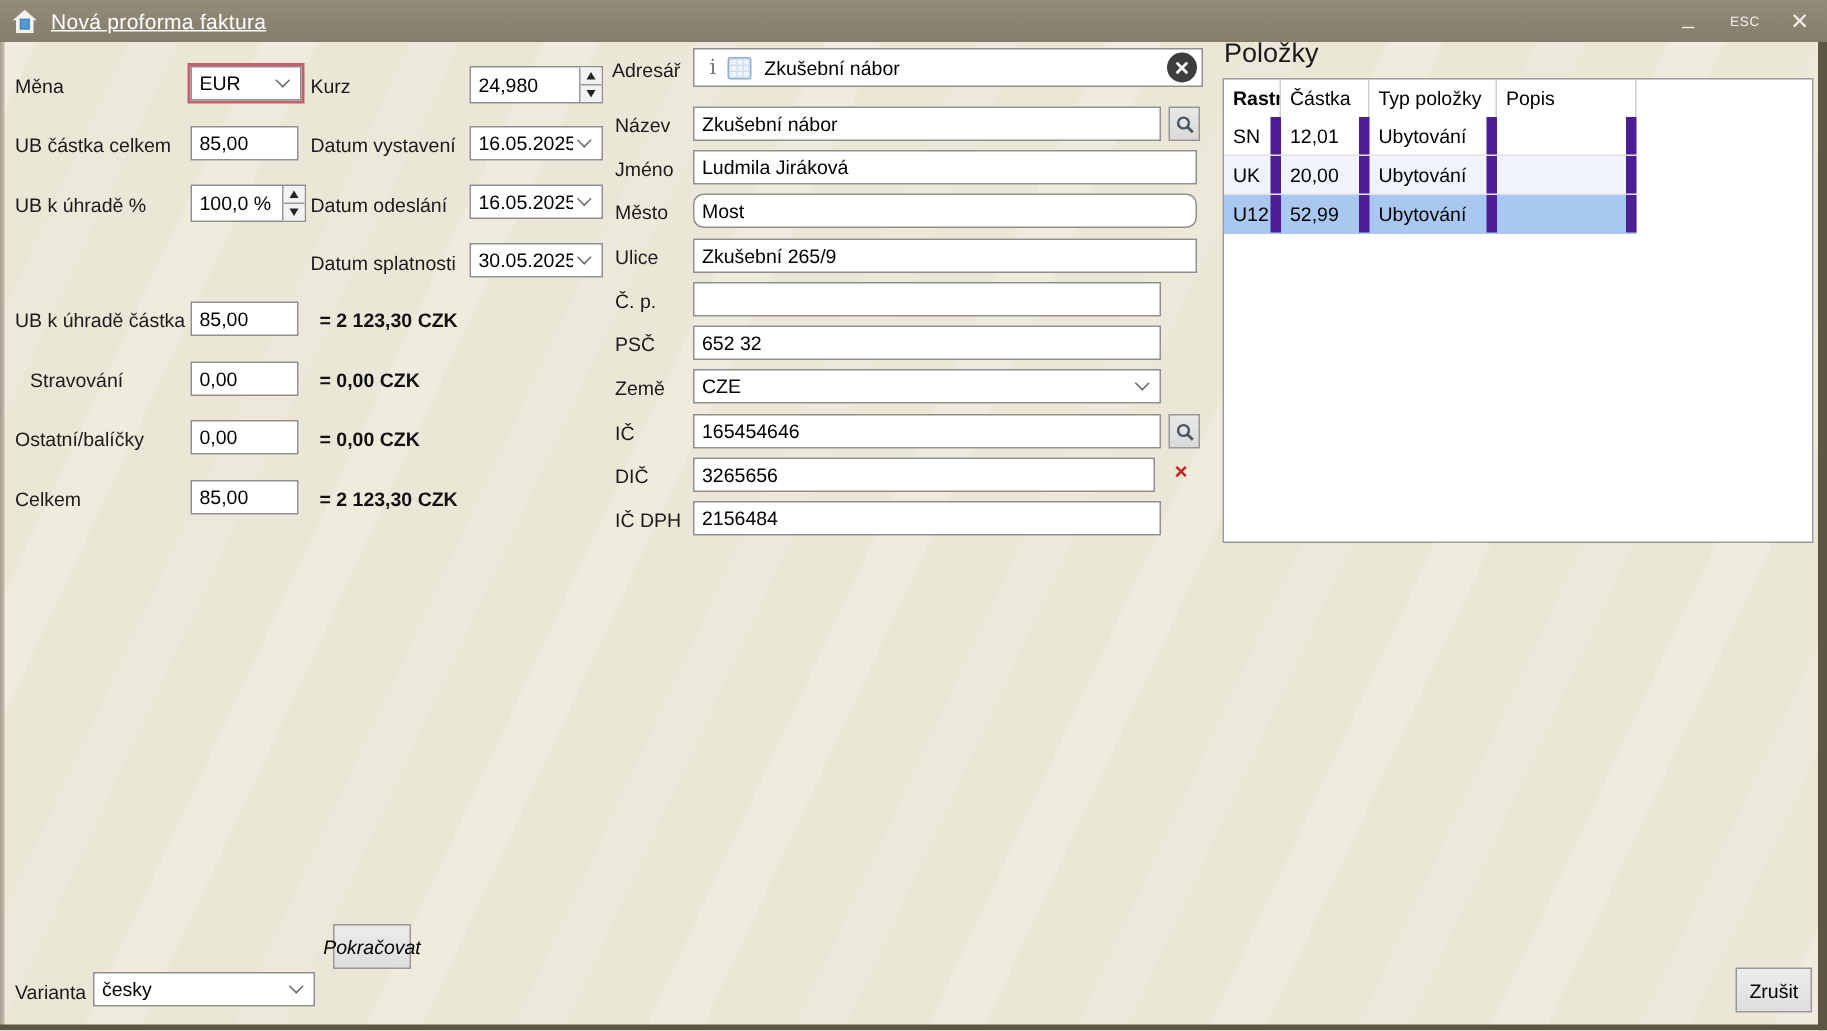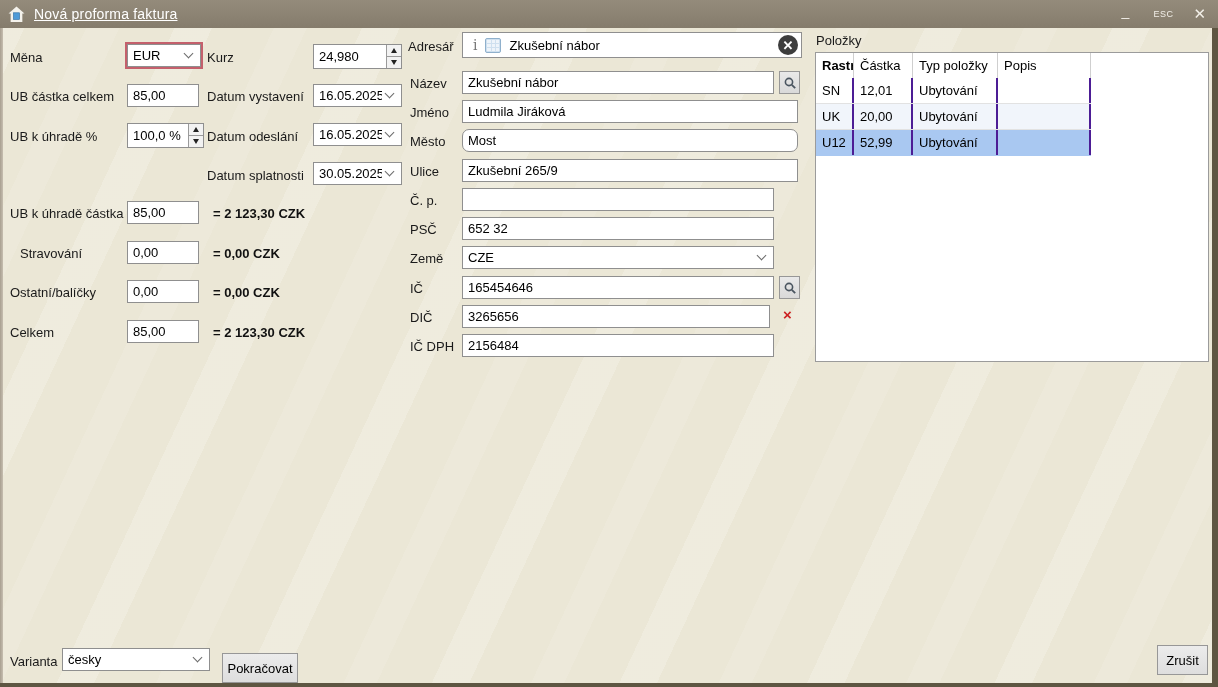--- a/index.html
+++ b/index.html
@@ -50,25 +50,25 @@
     display:flex; align-items:center; }
   .info-i { font-family:"DejaVu Serif",serif; font-size:14px; color:#777; margin:0 8px 0 10px; }
   .grid-icon { width:16px; height:15px; border:1px solid #8fb0cc; border-radius:2px; background:#cfe0ef; margin-right:8px;
     display:grid; grid-template-columns:1fr 1fr 1fr; grid-template-rows:1fr 1fr 1fr; gap:1px; padding:1px; }
   .grid-icon span { background:#eef4fa; }
   .adresar-text { flex:1; font-size:13px; }
   .clear-circle { width:20px; height:20px; border-radius:50%; background:#3d3d3d; color:#fff; font-size:13px; font-weight:bold;
     display:flex; align-items:center; justify-content:center; margin-right:3px; cursor:default; }
   .mag { display:block; }
   
-  .items-title { position:absolute; left:816px; top:33px; font-size:13px; color:#1a1a1a; }
+  .items-title { position:absolute; left:816px; top:25px; font-size:18px; color:#1a1a1a; }
   .items-table { position:absolute; left:815px; top:52px; width:394px; height:310px; background:#fff; border:1px solid #9b9b9b; }
   .trow { display:flex; width:275px; height:26px; align-items:stretch; }
   .trow.head { height:25px; }
-  .tcell { font-size:13px; display:flex; align-items:center; padding-left:6px; border-right:2px solid #4c1d95; overflow:hidden; white-space:nowrap; }
+  .tcell { font-size:13px; display:flex; align-items:center; padding-left:6px; border-right:7px solid #4c1d95; overflow:hidden; white-space:nowrap; }
   .trow.head .tcell { border-right:1px solid #cfcfcf; }
   .c0 { width:38px; } .c1 { width:59px; } .c2 { width:85px; } .c3 { width:93px; }
   .trow.head .c0 { font-weight:bold; }
   .trow.r { border-bottom:1px solid #e2e2e2; }
   .trow.alt { background:#f1f5fb; }
   .trow.selected { background:#a9c8f1; border-bottom:1px solid #a9c8f1; }
 </style>
 </head>
 <body>
 
@@ -246,16 +246,16 @@
       <span class="tcell c2">Ubytování</span>
       <span class="tcell c3"></span>
     </div>
   </div>
 
   <span class="lbl" style="left:10px; top:654px;">Varianta</span>
   <div class="selectbox" style="left:62px; top:648px; width:148px;">
     <span class="sel-text">česky</span>
     <span class="chev"></span>
   </div>
-  <div class="btn" style="left:222px; top:653px; width:76px; height:30px;">Pokračovat</div>
+  <div class="btn" style="left:222px; top:616px; width:52px; height:30px;font-style:italic;">Pokračovat</div>
   <div class="btn" style="left:1157px; top:645px; width:51px; height:30px;">Zrušit</div>
 
 </div>
 
 </body></html>

